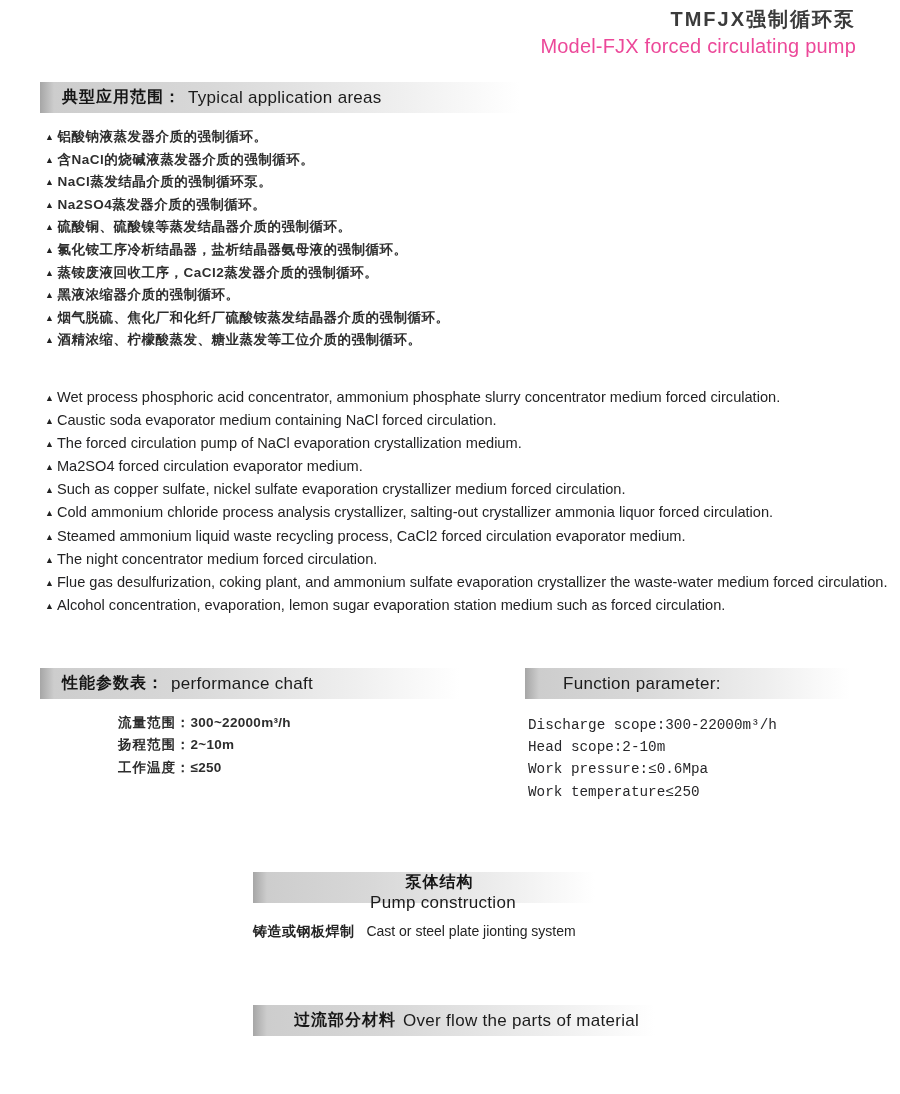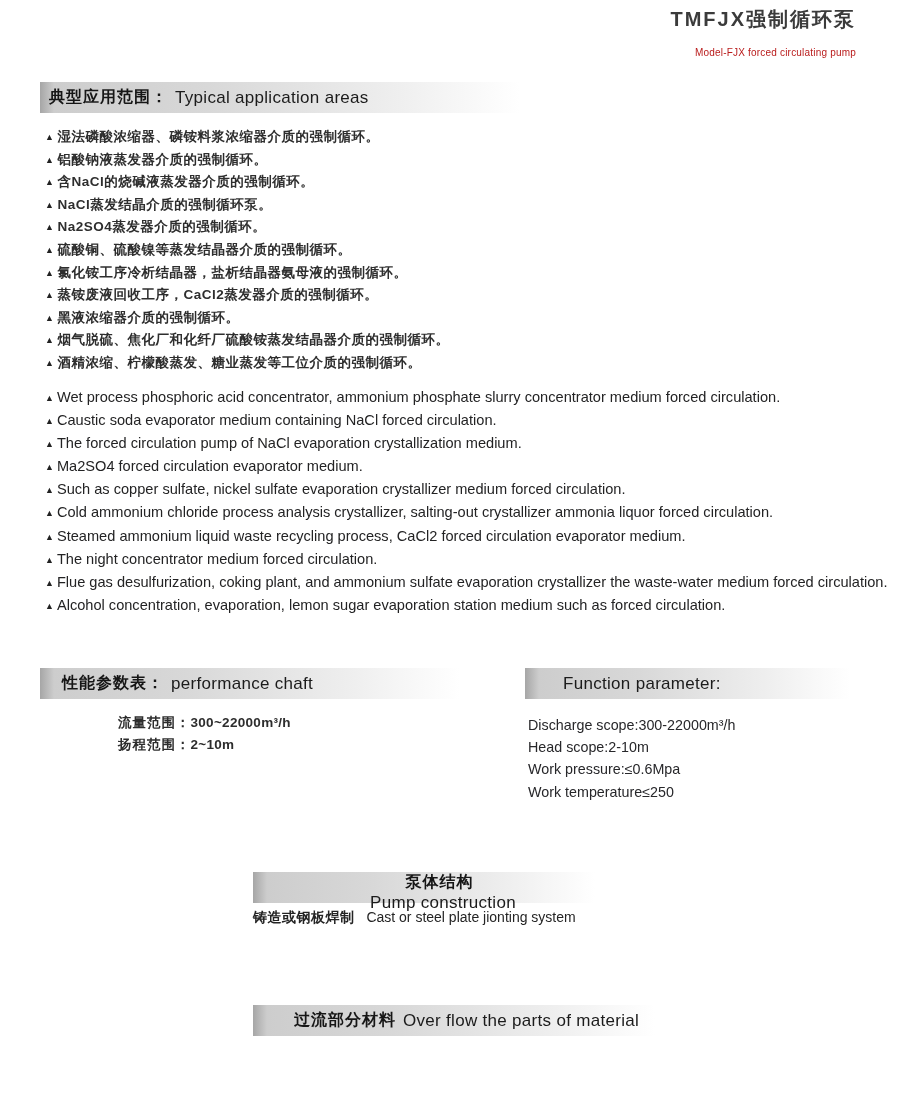--- a/index.html
+++ b/index.html
@@ -4,31 +4,31 @@
 <style>
   * { margin:0; padding:0; box-sizing:border-box; }
   html,body { background:#ffffff; }
   body {
     width:900px; height:1094px; position:relative; overflow:hidden;
     font-family:"Liberation Sans","DejaVu Sans",sans-serif;
     color:#2b2b2b;
   }
   .title-block { position:absolute; top:6px; right:44px; text-align:right; }
   .title-cn { font-size:20px; font-weight:bold; letter-spacing:2px; color:#3b3b3b; }
-  .title-en { font-size:10px; color:#b91c1c; margin-top:14px; letter-spacing:0.2px; }
+  .title-en { font-size:20px; color:#ec4899; margin-top:2px; letter-spacing:0.2px; }
 
   .bar {
     position:absolute; height:31px;
     background:linear-gradient(90deg,#a6a6a6 0px,#cdcdcd 14px,#d8d8d8 35%,#efefef 75%,#ffffff 100%);
     display:flex; align-items:center; white-space:nowrap;
   }
   .bar .cn { font-weight:bold; font-size:16px; color:#161616; letter-spacing:1px; }
   .bar .en { font-size:17px; color:#1b1b1b; margin-left:7px; letter-spacing:0.3px; }
 
-  .bar-applications { left:40px; top:82px;  width:480px; padding-left:9px; }
+  .bar-applications { left:40px; top:82px;  width:480px; padding-left:22px; }
   .bar-performance  { left:40px; top:668px; width:420px; padding-left:22px; }
   .bar-function     { left:525px; top:668px; width:325px; padding-left:30px; }
   .bar-pump         { left:253px; top:872px; width:342px; padding-left:31px;flex-direction:column; }
   .bar-materials    { left:253px; top:1005px; width:402px; padding-left:41px; }
 
   .list-cn {
     position:absolute; left:45px; top:126px;
     font-size:13.5px; font-weight:bold; color:#2e2e2e; line-height:22.6px;
     letter-spacing:0.5px;
   }
@@ -40,43 +40,42 @@
 
   .params-cn {
     position:absolute; left:118px; top:712px;
     font-size:13.5px; line-height:22.3px; color:#2d2d2d;
   }
   .params-cn .plabel { font-weight:bold; letter-spacing:1px; }
   .params-cn .pvalue { font-weight:bold; letter-spacing:0.3px; }
 
   .params-en {
     position:absolute; left:528px; top:714px;
-    font-size:14.3px; line-height:22.2px; color:#27272a;
+    font-size:14.3px; line-height:22.2px; color:#27272a;font-family:Liberation Mono, monospace;
   }
 
-  .body-line { position:absolute; font-size:14px; color:#242424; white-space:nowrap; }
+  .body-line { position:absolute; font-size:14px; color:#242424; white-space:nowrap;margin-top:14px; }
   .pump-body { left:253px; top:909px; }
   .pump-body .cn { font-weight:bold; letter-spacing:0.5px; margin-right:8px; }
   .materials-body { left:250px; top:1094px; letter-spacing:0.3px; }
 </style>
 </head>
 <body>
 
 <div class="title-block">
   <div class="title-cn">TMFJX强制循环泵</div>
   <div class="title-en">Model-FJX forced circulating pump</div>
 </div>
 
 <div class="bar bar-applications">
   <span class="cn">典型应用范围：</span>
   <span class="en">Typical application areas</span>
 </div>
 
 <div class="list-cn">
-    <div class="row"><span class="tri">▲</span><span>湿法磷酸浓缩器、磷铵料浆浓缩器介质的强制循环。</span></div>
     <div class="row"><span class="tri">▲</span><span>铝酸钠液蒸发器介质的强制循环。</span></div>
     <div class="row"><span class="tri">▲</span><span>含NaCl的烧碱液蒸发器介质的强制循环。</span></div>
     <div class="row"><span class="tri">▲</span><span>NaCl蒸发结晶介质的强制循环泵。</span></div>
     <div class="row"><span class="tri">▲</span><span>Na2SO4蒸发器介质的强制循环。</span></div>
     <div class="row"><span class="tri">▲</span><span>硫酸铜、硫酸镍等蒸发结晶器介质的强制循环。</span></div>
     <div class="row"><span class="tri">▲</span><span>氯化铵工序冷析结晶器，盐析结晶器氨母液的强制循环。</span></div>
     <div class="row"><span class="tri">▲</span><span>蒸铵废液回收工序，CaCl2蒸发器介质的强制循环。</span></div>
     <div class="row"><span class="tri">▲</span><span>黑液浓缩器介质的强制循环。</span></div>
     <div class="row"><span class="tri">▲</span><span>烟气脱硫、焦化厂和化纤厂硫酸铵蒸发结晶器介质的强制循环。</span></div>
     <div class="row"><span class="tri">▲</span><span>酒精浓缩、柠檬酸蒸发、糖业蒸发等工位介质的强制循环。</span></div>
@@ -100,20 +99,21 @@
   <span class="en">performance chaft</span>
 </div>
 
 <div class="bar bar-function">
   <span class="en" style="margin-left:8px;">Function parameter:</span>
 </div>
 
 <div class="params-cn">
     <div class="row"><span class="plabel">流量范围：</span><span class="pvalue">300~22000m³/h</span></div>
     <div class="row"><span class="plabel">扬程范围：</span><span class="pvalue">2~10m</span></div>
+    <div class="row"><span class="plabel">工作温度：</span><span class="pvalue">≤250</span></div>
   </div>
 
 <div class="params-en">
     <div class="row"><span>Discharge scope:300-22000m³/h</span></div>
     <div class="row"><span>Head scope:2-10m</span></div>
     <div class="row"><span>Work pressure:≤0.6Mpa</span></div>
     <div class="row"><span>Work temperature≤250</span></div>
   </div>
 
 <div class="bar bar-pump">

